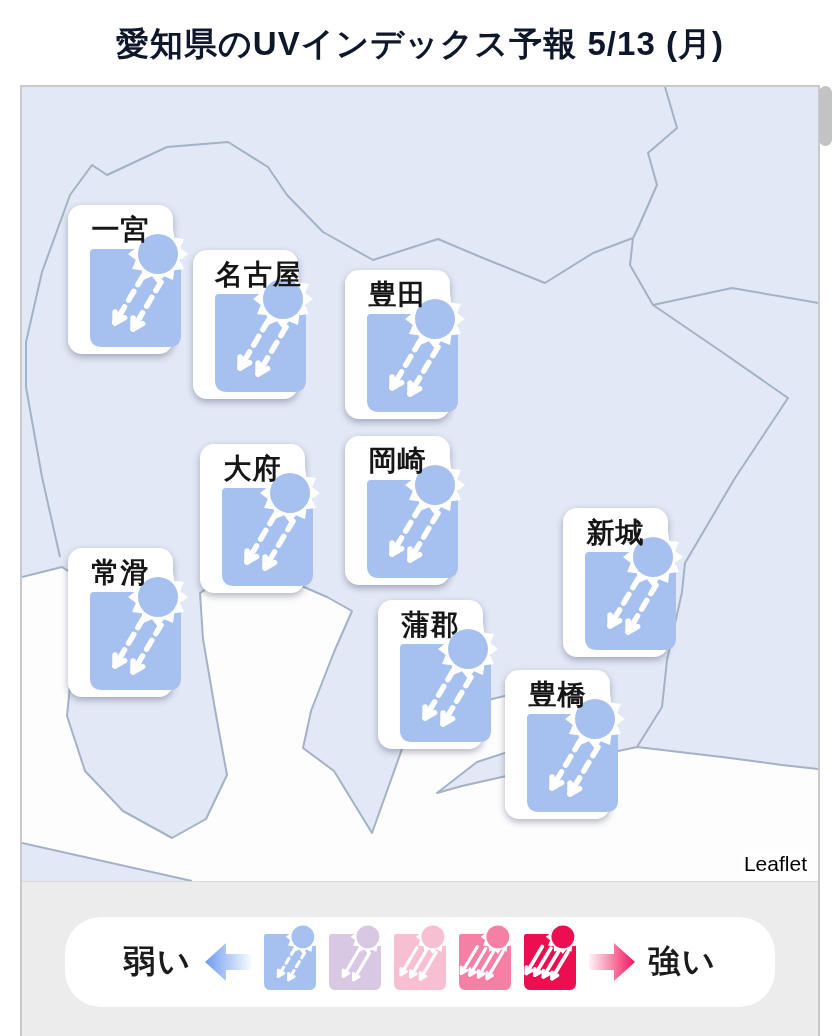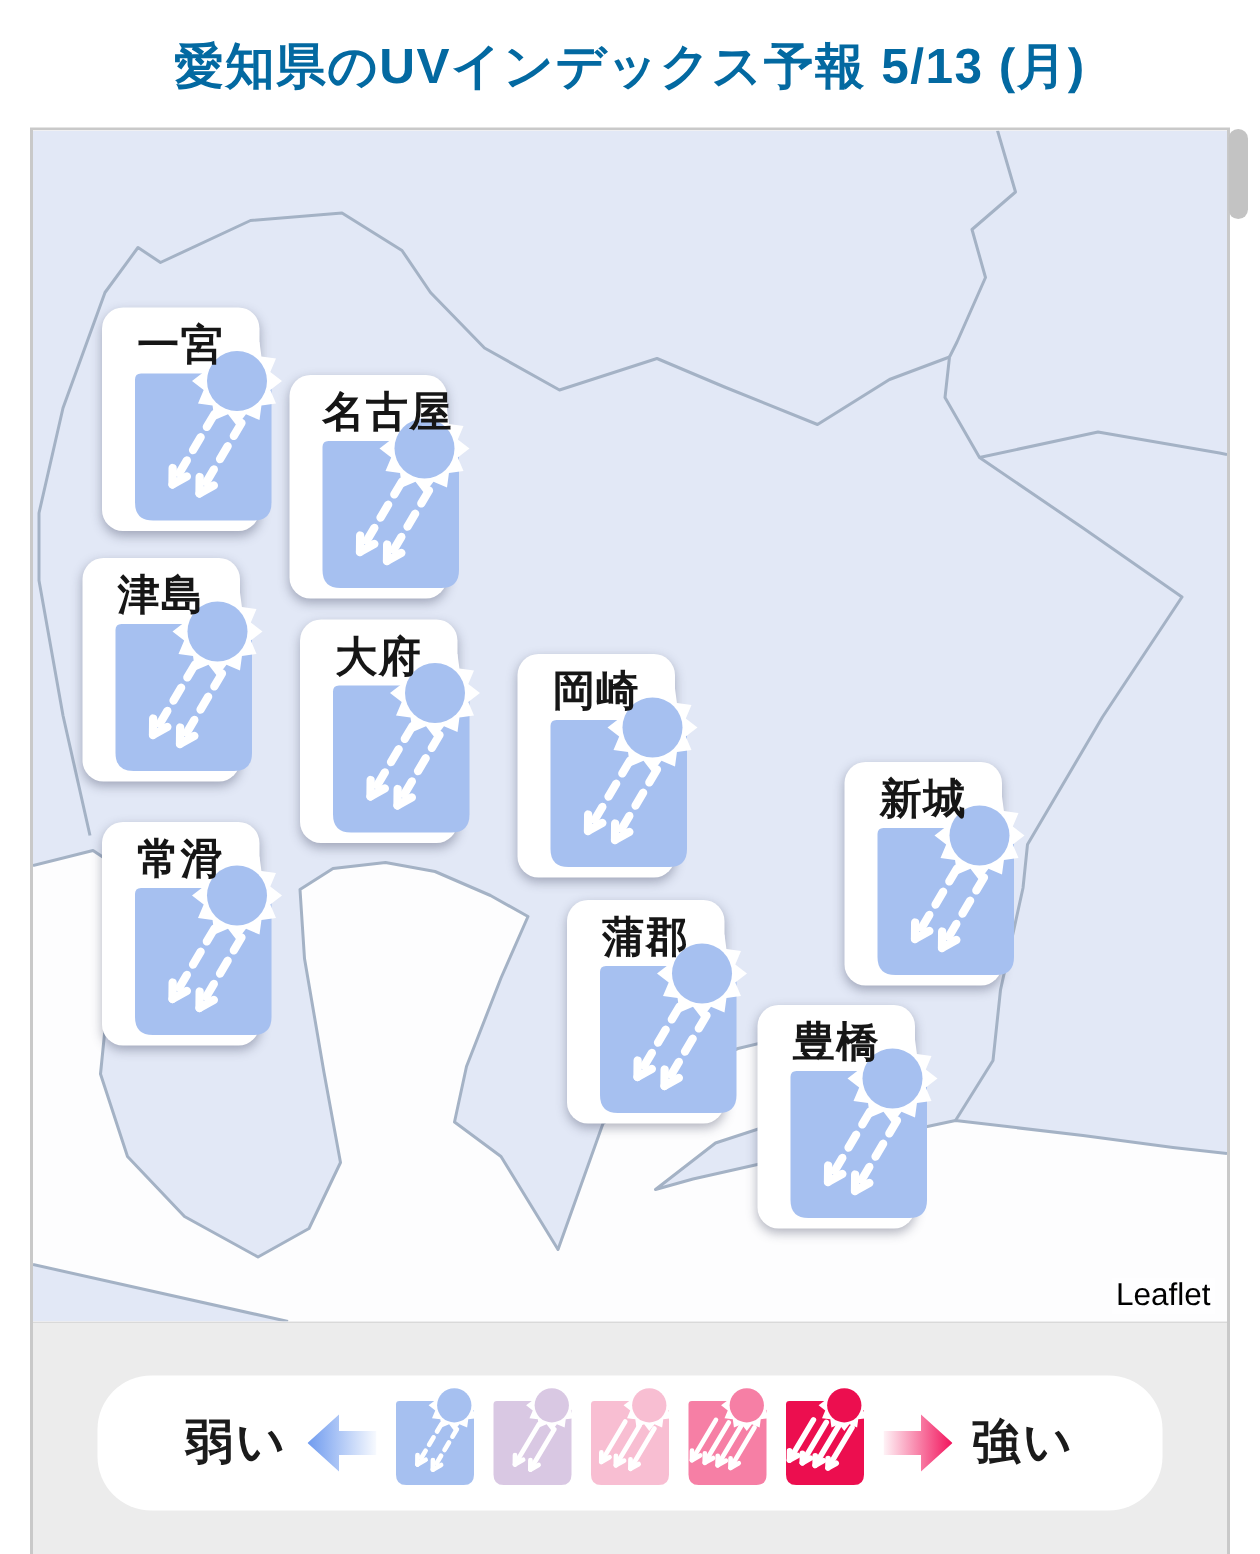--- a/index.html
+++ b/index.html
@@ -44,21 +44,21 @@
   .legend-icons svg{display:block;width:52px;height:56px;overflow:visible;}
   .dir-arrow svg{display:block;width:46px;height:42px;}
   .scrollbar{
     position:absolute;right:8px;top:86px;width:13px;height:60px;border-radius:7px;
     background:#c3c3c3;z-index:9;
   }
 </style>
 </head>
 <body>
 
-<h1 class="title" style="color: #0369a1;">愛知県のUVインデックス予報 5/13 (月)</h1>
+<h1 class="title" style="color: #0f172a;">愛知県のUVインデックス予報 5/13 (月)</h1>
 
 <div class="widget">
   <div class="map" id="map">
       <svg class="basemap" width="796" height="794" viewBox="0 0 796 794">
         <rect x="0" y="0" width="796" height="794" fill="#fdfdfe"></rect>
         <path d="M0,0 H796 V682 L760,678 L700,670 L615,660 L540,676 L480,690 L440,699 L415,706 L455,675 L510,657 L560,649 L595,652 L582,618 L568,592 L520,600 L470,612 L420,633 L380,662 L350,746 L312,684 L281,661 L289,624 L312,565 L330,524 L305,510 L268,494 L235,488 L200,492 L178,506 L181,552 L194,628 L205,688 L184,732 L150,751 L101,724 L63,684 L45,629 L51,569 L58,492 L40,480 L0,490 Z" fill="#e2e8f6" stroke="none"></path>
         <path d="M0,756 L170,794 L0,794 Z" fill="#e2e8f6" stroke="none"></path>
         <g fill="none" stroke="#a4b2c5" stroke-width="2" stroke-linejoin="round">
           <polyline points="796,682 760,678 700,670 615,660 540,676 480,690 440,699 415,706 455,675 510,657 560,649 595,652 582,618 568,592 520,600 470,612 420,633 380,662 350,746 312,684 281,661 289,624 312,565 330,524 305,510 268,494 235,488 200,492 178,506 181,552 194,628 205,688 184,732 150,751 101,724 63,684 45,629 51,569 58,492 40,480 0,490"></polyline>
           <polyline points="0,756 170,794"></polyline>
@@ -94,37 +94,37 @@
             <circle cx="68" cy="5" r="20" fill="#a6c0f0"></circle>
             <g stroke="#fff" stroke-width="5.5" stroke-linecap="round" stroke-linejoin="round" fill="none">
               <line x1="53" y1="27" x2="25" y2="74" stroke-dasharray="10 8"></line>
               <path d="M34.6,68.6 L25,74 L25.1,63.0"></path>
               <line x1="71" y1="33" x2="43" y2="80" stroke-dasharray="10 8"></line>
               <path d="M52.6,74.6 L43,80 L43.1,69.0"></path>
             </g>
           </svg>
         </div>
       </div>
-      <div class="card" style="left: 33px; top: 285px;">
-        <div class="card-label">津島</div>
-        <div class="card-icon">
-          <svg viewBox="0 0 91 98" style="overflow:visible">
-            <path d="M4,0 H87 Q91,0 91,4 V86 Q91,98 79,98 H12 Q0,98 0,86 V4 Q0,0 4,0 Z" fill="#a6c0f0"></path>
-            <polygon points="68.0,-25.0 74.0,-17.2 83.0,-21.0 84.3,-11.3 94.0,-10.0 90.2,-1.0 98.0,5.0 90.2,11.0 94.0,20.0 84.3,21.3 83.0,31.0 74.0,27.2 68.0,35.0 62.0,27.2 53.0,31.0 51.7,21.3 42.0,20.0 45.8,11.0 38.0,5.0 45.8,-1.0 42.0,-10.0 51.7,-11.3 53.0,-21.0 62.0,-17.2" fill="#ffffff"></polygon>
-            <circle cx="68" cy="5" r="20" fill="#a6c0f0"></circle>
-            <g stroke="#fff" stroke-width="5.5" stroke-linecap="round" stroke-linejoin="round" fill="none">
-              <line x1="53" y1="27" x2="25" y2="74" stroke-dasharray="10 8"></line>
-              <path d="M34.6,68.6 L25,74 L25.1,63.0"></path>
-              <line x1="71" y1="33" x2="43" y2="80" stroke-dasharray="10 8"></line>
-              <path d="M52.6,74.6 L43,80 L43.1,69.0"></path>
-            </g>
-          </svg>
-        </div>
-      </div>
-      <div class="card" style="left: 178px; top: 326px;">
+      <div class="card" style="left: 323px; top: 183px;">
+        <div class="card-label">豊田</div>
+        <div class="card-icon">
+          <svg viewBox="0 0 91 98" style="overflow:visible">
+            <path d="M4,0 H87 Q91,0 91,4 V86 Q91,98 79,98 H12 Q0,98 0,86 V4 Q0,0 4,0 Z" fill="#a6c0f0"></path>
+            <polygon points="68.0,-25.0 74.0,-17.2 83.0,-21.0 84.3,-11.3 94.0,-10.0 90.2,-1.0 98.0,5.0 90.2,11.0 94.0,20.0 84.3,21.3 83.0,31.0 74.0,27.2 68.0,35.0 62.0,27.2 53.0,31.0 51.7,21.3 42.0,20.0 45.8,11.0 38.0,5.0 45.8,-1.0 42.0,-10.0 51.7,-11.3 53.0,-21.0 62.0,-17.2" fill="#ffffff"></polygon>
+            <circle cx="68" cy="5" r="20" fill="#a6c0f0"></circle>
+            <g stroke="#fff" stroke-width="5.5" stroke-linecap="round" stroke-linejoin="round" fill="none">
+              <line x1="53" y1="27" x2="25" y2="74" stroke-dasharray="10 8"></line>
+              <path d="M34.6,68.6 L25,74 L25.1,63.0"></path>
+              <line x1="71" y1="33" x2="43" y2="80" stroke-dasharray="10 8"></line>
+              <path d="M52.6,74.6 L43,80 L43.1,69.0"></path>
+            </g>
+          </svg>
+        </div>
+      </div>
+      <div class="card" style="left: 178px; top: 357px;">
         <div class="card-label">大府</div>
         <div class="card-icon">
           <svg viewBox="0 0 91 98" style="overflow:visible">
             <path d="M4,0 H87 Q91,0 91,4 V86 Q91,98 79,98 H12 Q0,98 0,86 V4 Q0,0 4,0 Z" fill="#a6c0f0"></path>
             <polygon points="68.0,-25.0 74.0,-17.2 83.0,-21.0 84.3,-11.3 94.0,-10.0 90.2,-1.0 98.0,5.0 90.2,11.0 94.0,20.0 84.3,21.3 83.0,31.0 74.0,27.2 68.0,35.0 62.0,27.2 53.0,31.0 51.7,21.3 42.0,20.0 45.8,11.0 38.0,5.0 45.8,-1.0 42.0,-10.0 51.7,-11.3 53.0,-21.0 62.0,-17.2" fill="#ffffff"></polygon>
             <circle cx="68" cy="5" r="20" fill="#a6c0f0"></circle>
             <g stroke="#fff" stroke-width="5.5" stroke-linecap="round" stroke-linejoin="round" fill="none">
               <line x1="53" y1="27" x2="25" y2="74" stroke-dasharray="10 8"></line>
               <path d="M34.6,68.6 L25,74 L25.1,63.0"></path>
               <line x1="71" y1="33" x2="43" y2="80" stroke-dasharray="10 8"></line>

